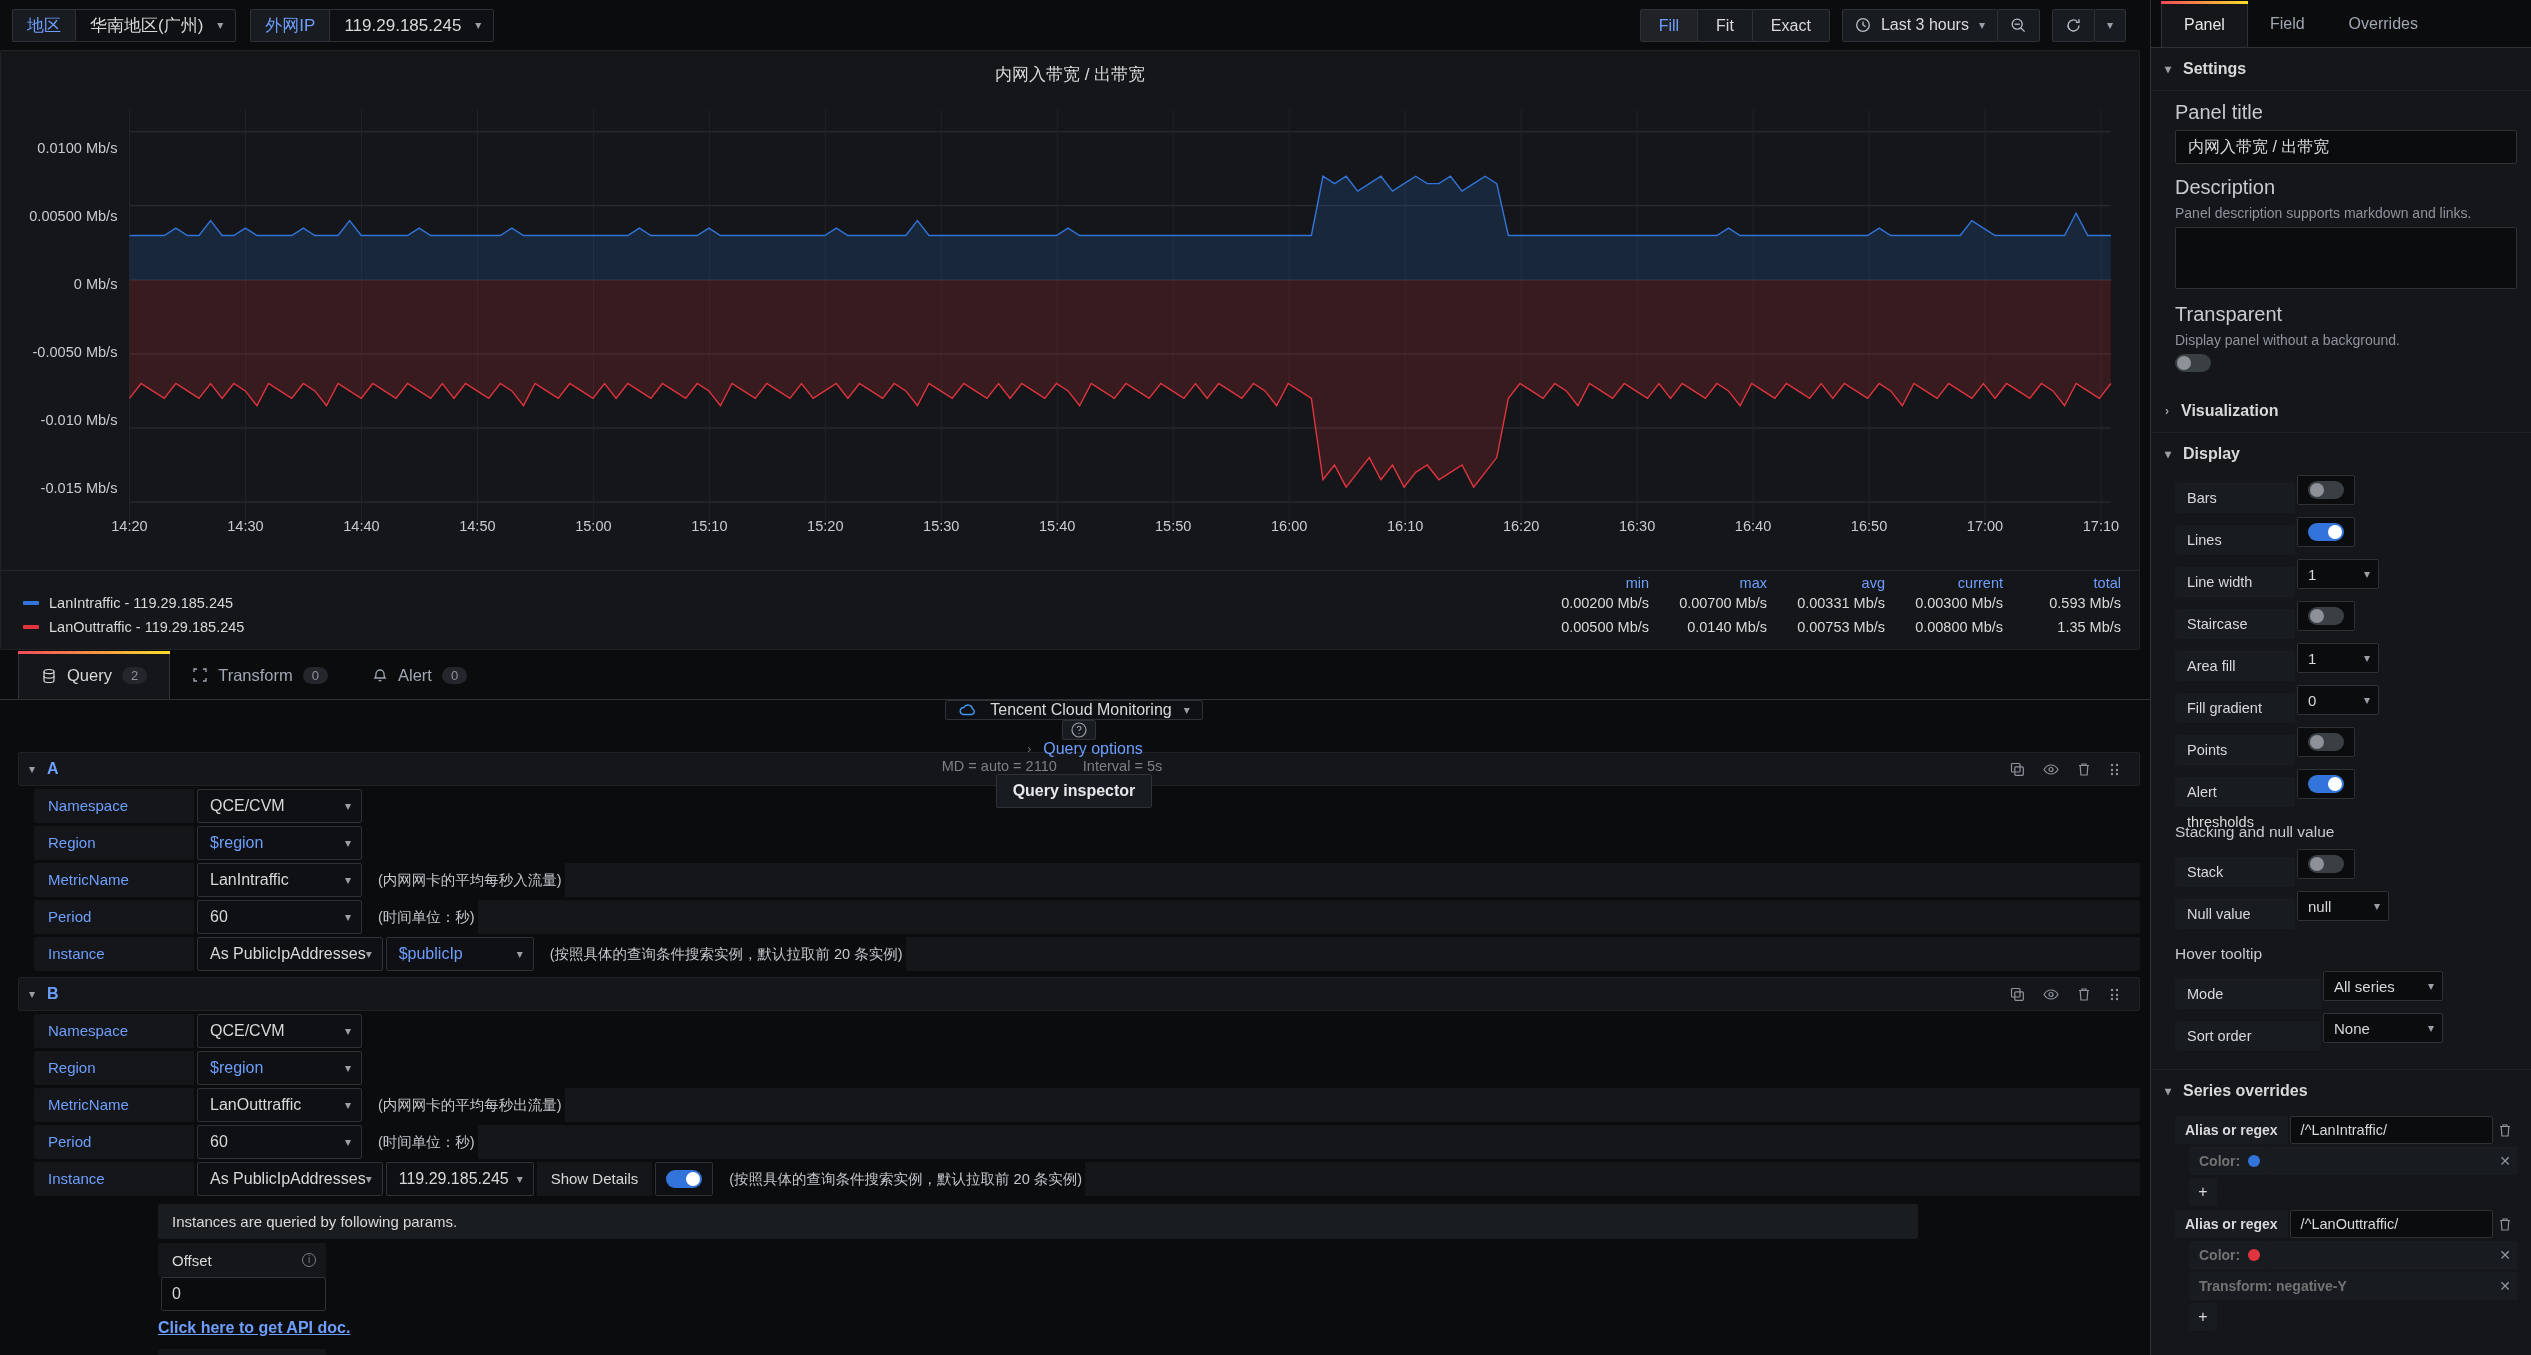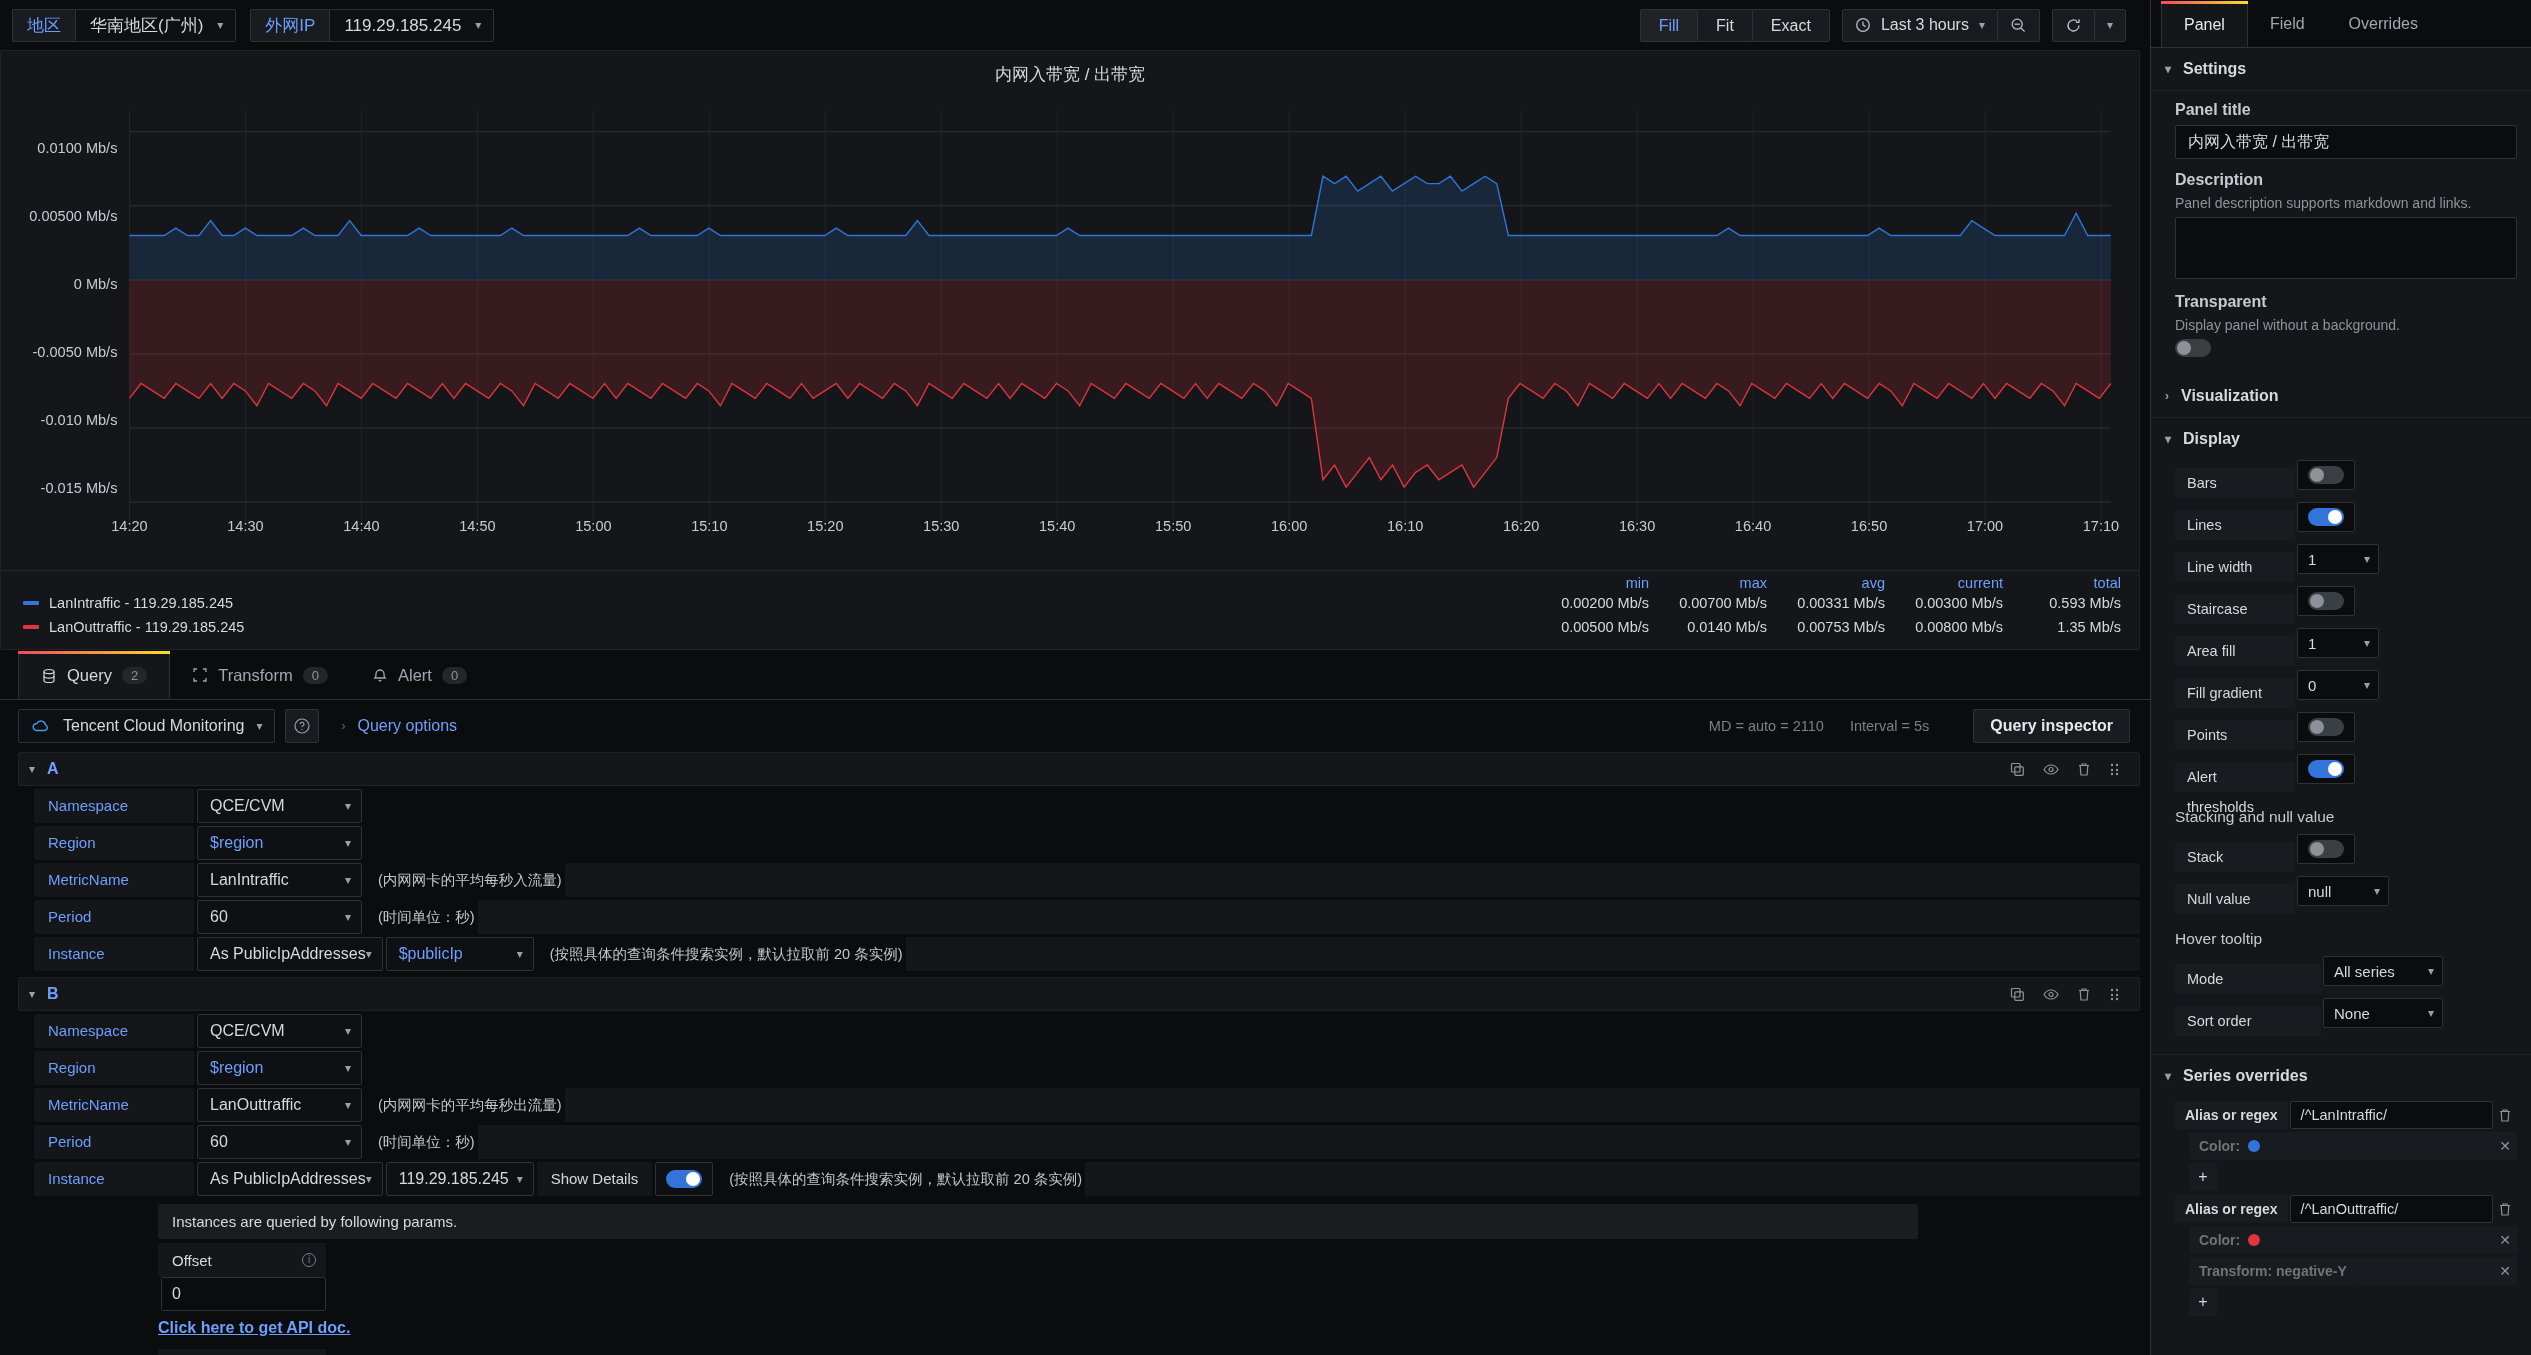--- a/index.html
+++ b/index.html
@@ -102,21 +102,21 @@
     content: ""; position: absolute; left: -1px; right: -1px; top: -1px; height: 3px;
     background: linear-gradient(90deg, #f2495c 0%, #fade2a 100%);
   }
   .cnt-badge {
     background: #24262b; color: #8e939c; border-radius: 10px;
     font-size: 13px; padding: 1px 9px; min-width: 22px; text-align: center;
   }
 
   
   .qarea { flex: 1; overflow: hidden; background: #0b0c0e; padding: 0 10px 0 0; }
-  .ds-row { display: flex; align-items: center; height: 52px; padding: 0 10px 0 18px; gap: 0; }
+  .ds-row { display: flex; align-items: center; height: 52px; padding: 0 10px 0 18px; gap: 0; flex-direction: column; }
   .ds-pick {
     background: #0e1013; border: 1px solid #2c3235; border-radius: 2px;
     height: 34px; display: flex; align-items: center; gap: 12px;
     padding: 0 12px; font-size: 16px; color: #d8d9da; min-width: 225px;
   }
   .sq-btn {
     background: #181b1f; border: 1px solid #2c3235; border-radius: 2px;
     width: 34px; height: 34px; display: flex; align-items: center; justify-content: center;
     margin-left: 10px; color: #9aa0a6;
   }
@@ -196,21 +196,21 @@
     content: ""; position: absolute; left: -1px; right: -1px; top: -1px; height: 3px;
     background: linear-gradient(90deg, #f2495c 0%, #fade2a 100%);
   }
   .opt-body { flex: 1; overflow: hidden; }
   .sec-head {
     display: flex; align-items: center; gap: 12px;
     padding: 12px 14px; font-size: 16px; color: #d8d9da; font-weight: bold;
     border-bottom: 1px solid #202226;
   }
   .sec-inner { padding: 10px 14px 14px 24px; }
-  .f-lab { font-size: 16px; color: #c7cbd1; font-weight: bold; margin-bottom: 6px; }
+  .f-lab { font-size: 20px; color: #c7cbd1; font-weight: normal; margin-bottom: 6px; }
   .f-sub { font-size: 14px; color: #8e939c; margin: 2px 0 6px; font-weight: normal; }
   .f-input {
     background: #0b0c0e; border: 1px solid #2c3235; border-radius: 2px;
     height: 34px; width: 100%; font-size: 16px; color: #d8d9da;
     display: flex; align-items: center; padding: 0 12px;
   }
   .f-textarea {
     background: #0b0c0e; border: 1px solid #2c3235; border-radius: 2px;
     height: 62px; width: 100%;
   }

